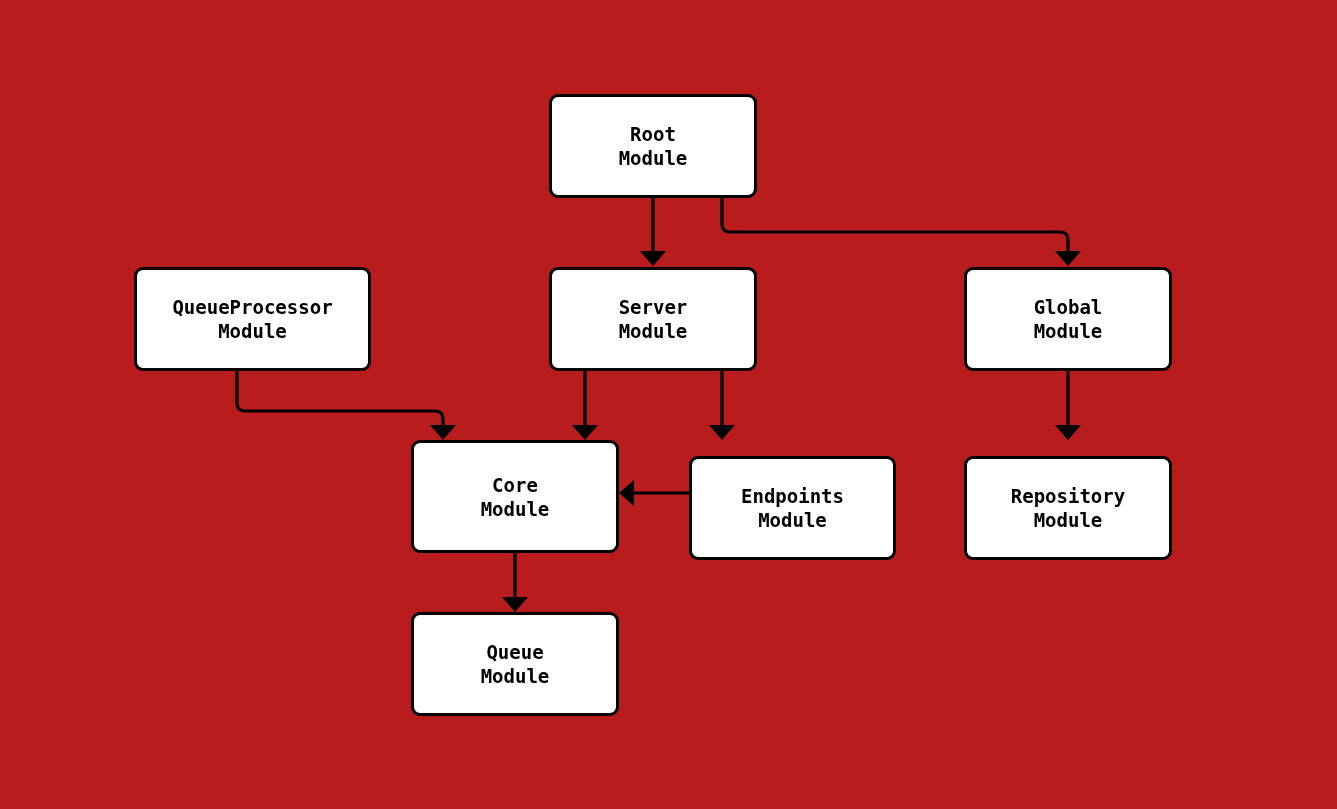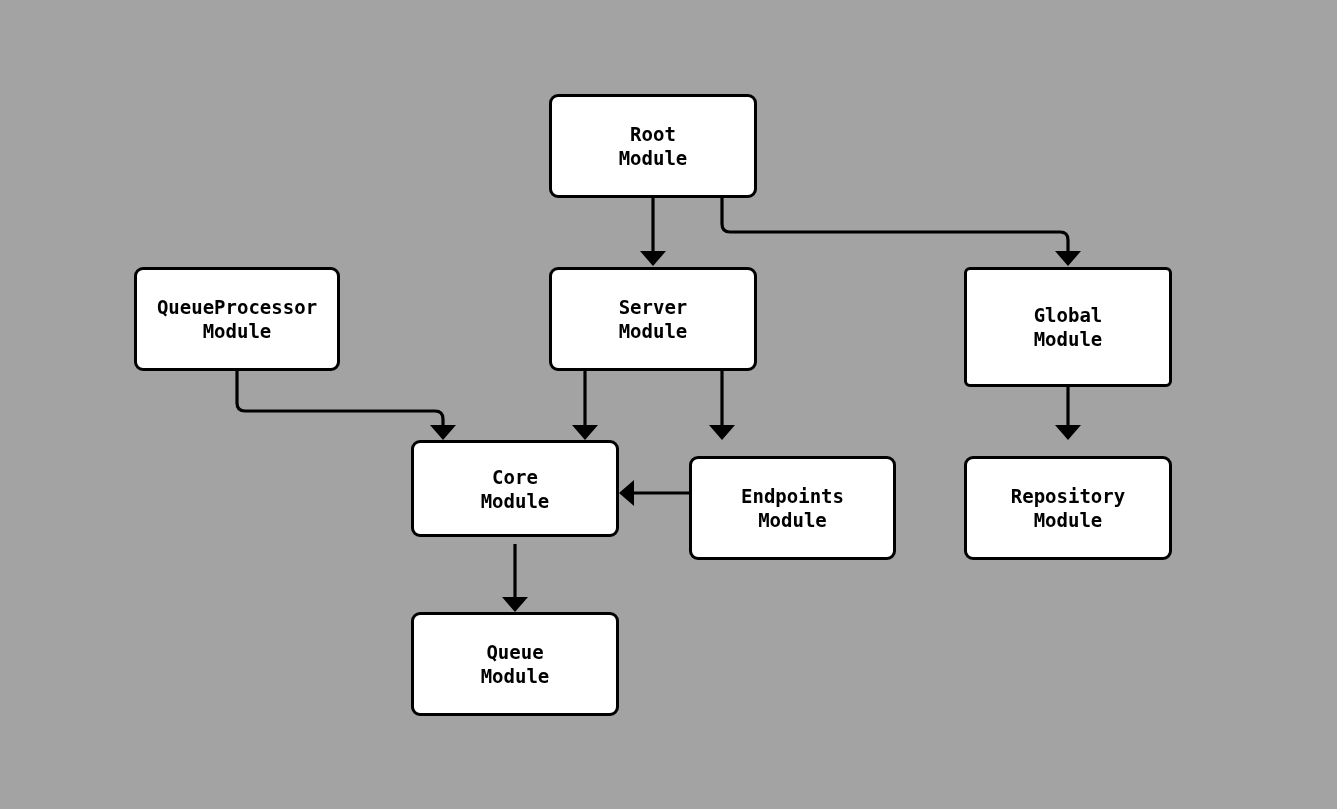--- a/index.html
+++ b/index.html
@@ -4,21 +4,21 @@
 <style>
   html, body {
     margin: 0;
     padding: 0;
     background: #ffffff;
   }
   .canvas {
     position: relative;
     width: 1337px;
     height: 809px;
-    background: #a3a3a3;
+    background: #b91c1c;
     overflow: hidden;
     font-family: "DejaVu Sans Mono", "Liberation Mono", monospace;
   }
   .edges-layer {
     position: absolute;
     left: 0;
     top: 0;
     width: 1337px;
     height: 809px;
     pointer-events: none;
@@ -44,24 +44,24 @@
     justify-content: center;
     text-align: center;
     font-weight: bold;
     font-size: 19px;
     line-height: 24px;
     color: #000000;
   }
   .node span { display: block; white-space: nowrap; }
 
   .node-root            { left: 549px; top:  94px; width: 208px; height: 104px; }
-  .node-queue-processor { left: 134px; top: 267px; width: 206px; height: 104px; }
+  .node-queue-processor { left: 134px; top: 267px; width: 237px; height: 104px; }
   .node-server          { left: 549px; top: 267px; width: 208px; height: 104px; }
-  .node-global          { left: 964px; top: 267px; width: 208px; height: 120px; border-radius: 6px; }
-  .node-core            { left: 411px; top: 440px; width: 208px; height: 97px; }
+  .node-global          { left: 964px; top: 267px; width: 208px; height: 104px; }
+  .node-core            { left: 411px; top: 440px; width: 208px; height: 113px; }
   .node-endpoints       { left: 689px; top: 456px; width: 207px; height: 104px; }
   .node-repository      { left: 964px; top: 440px; width: 208px; height: 104px; margin-top: 16px; }
   .node-queue           { left: 411px; top: 612px; width: 208px; height: 104px; justify-content: center; }
 </style>
 </head>
 <body>
 
 <div class="canvas">
 
   <svg class="edges-layer" viewBox="0 0 1337 809" xmlns="http://www.w3.org/2000/svg">

